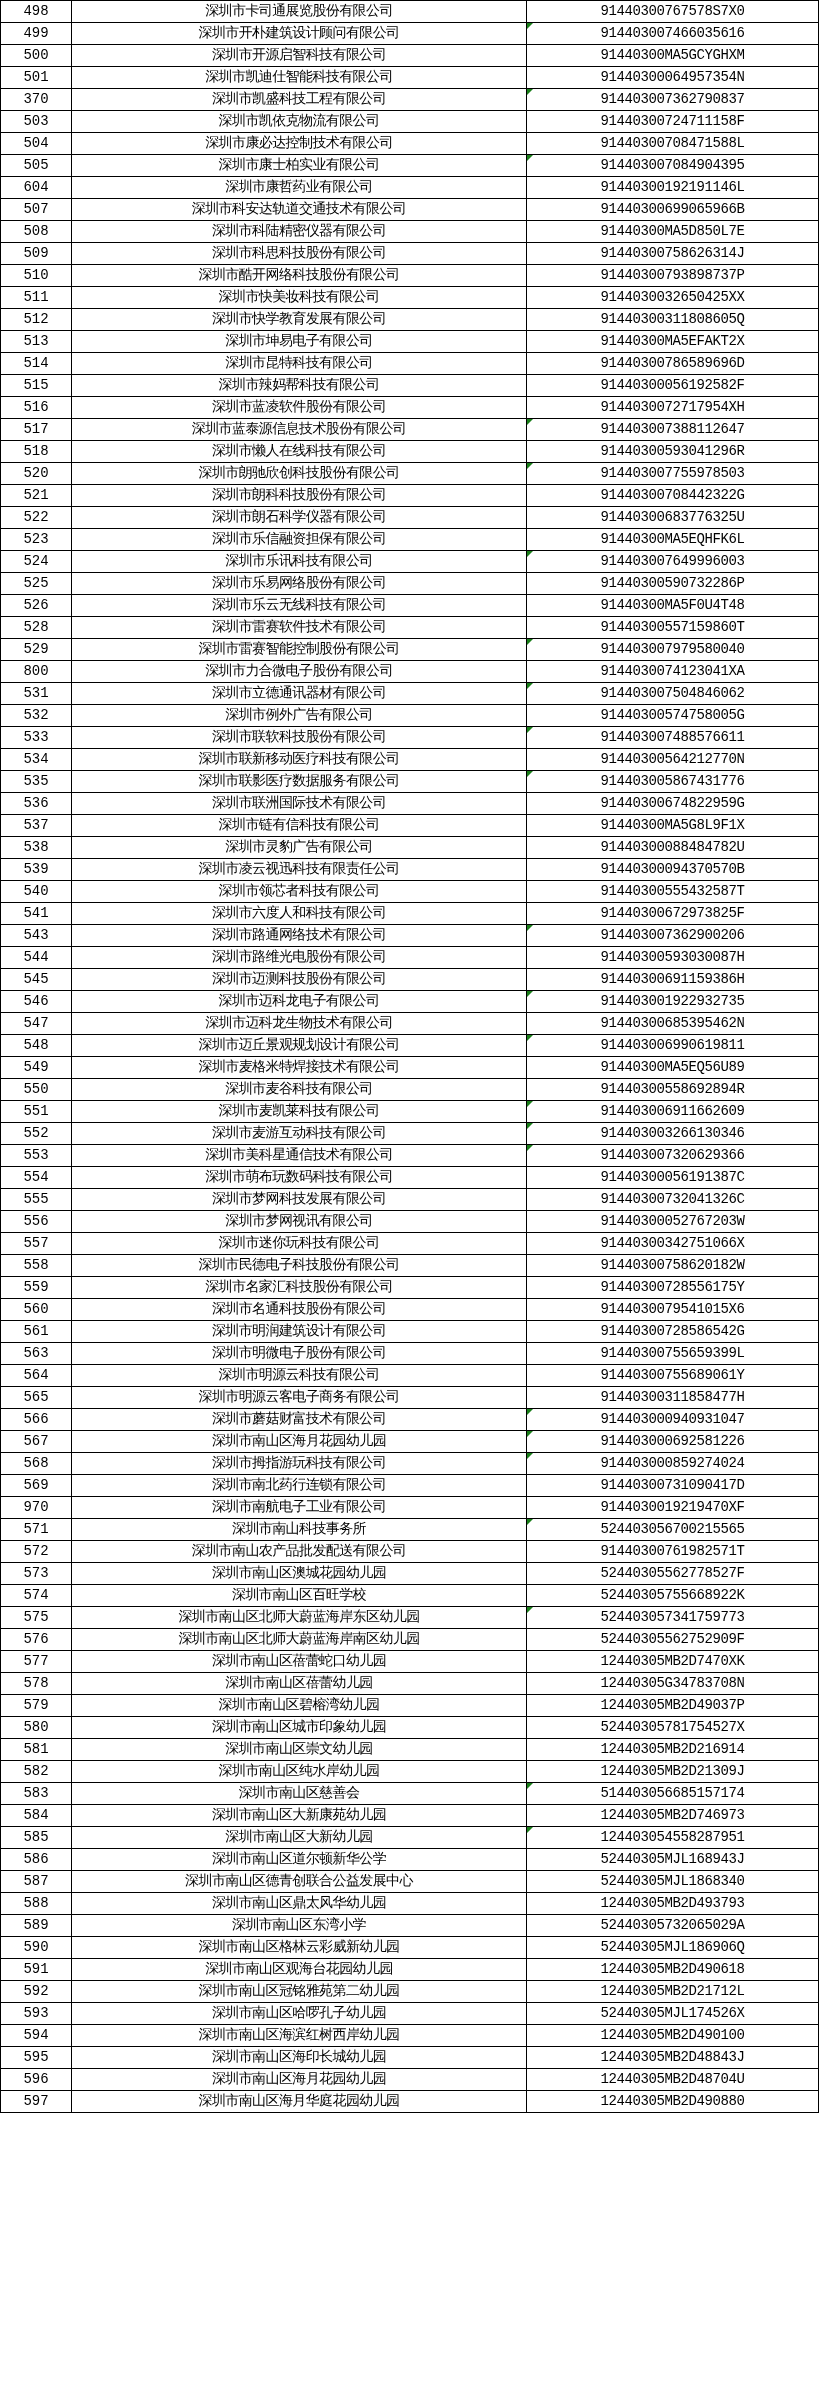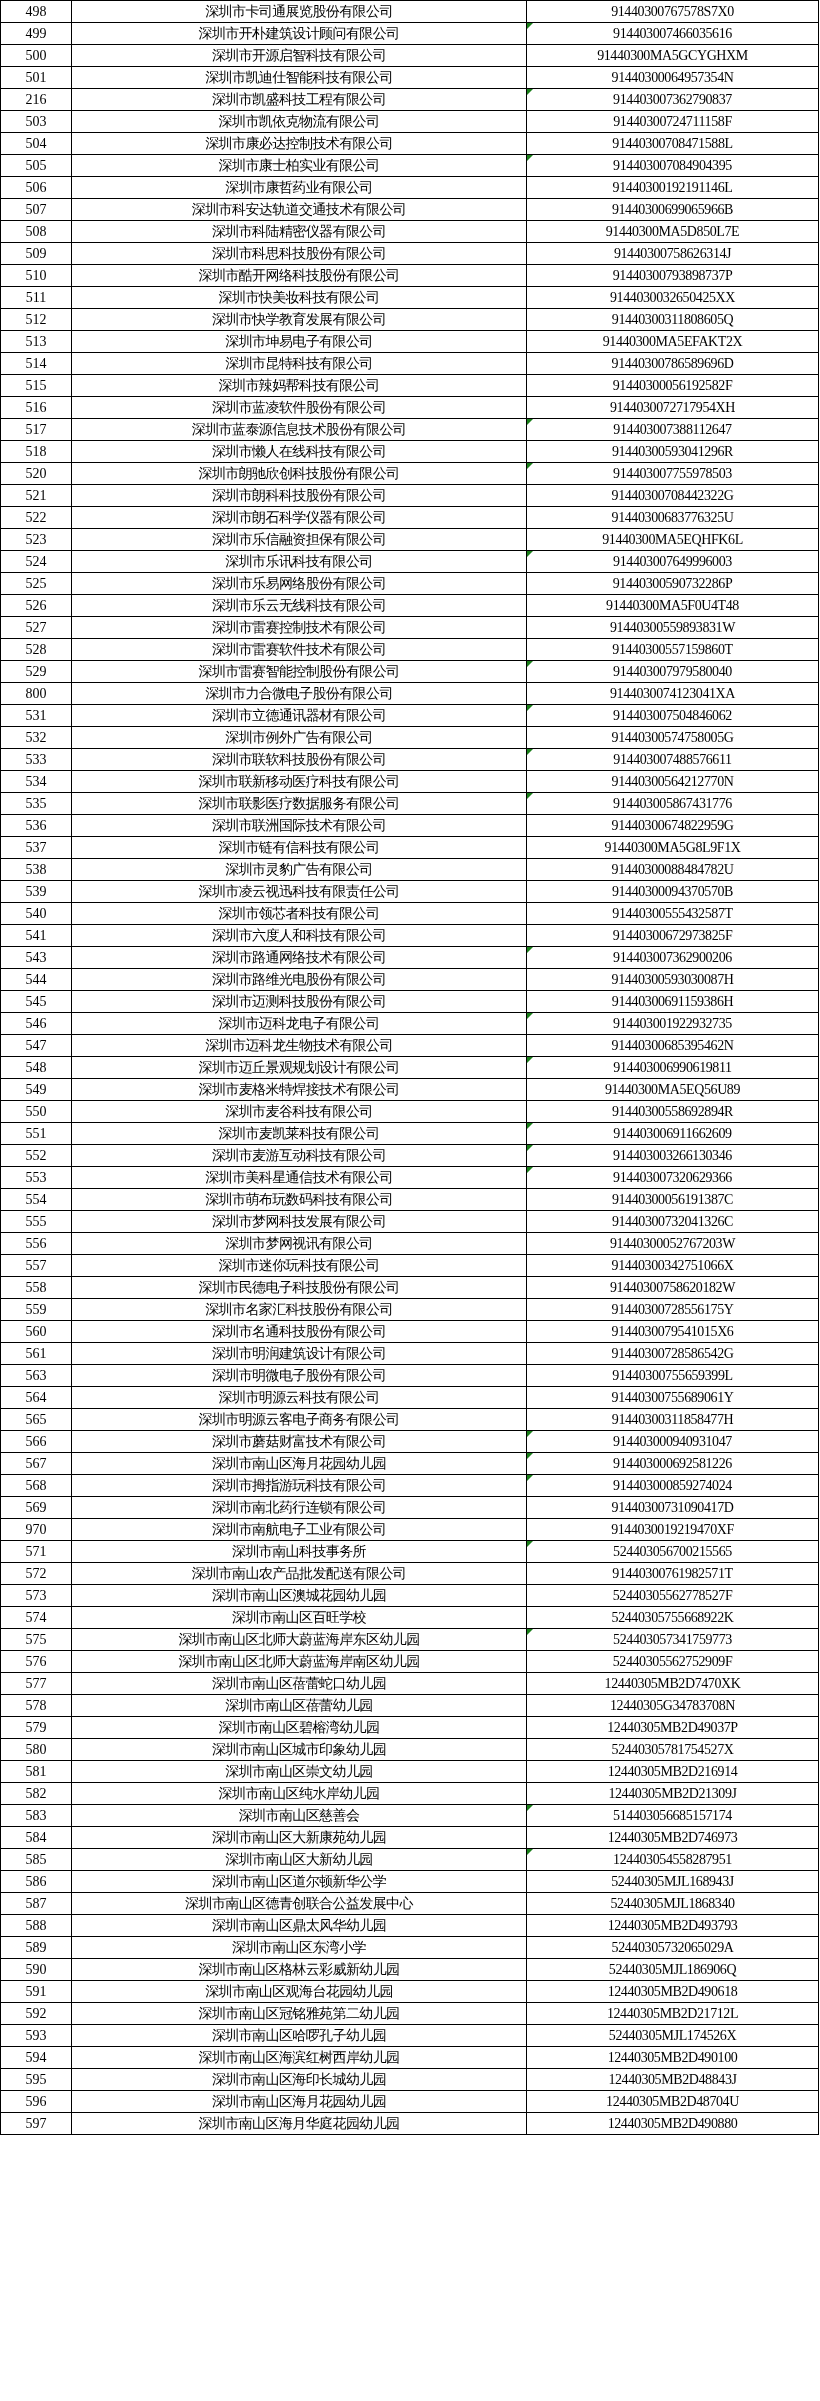--- a/index.html
+++ b/index.html
@@ -2,21 +2,21 @@
 <html><head>
 <meta charset="utf-8">
 <style>
   html, body { margin: 0; padding: 0; background: #ffffff; }
   body { width: 820px; height: 2401px; overflow: hidden; }
   .sheet {
     position: relative;
     width: 818px;
     border-collapse: collapse;
     table-layout: fixed;
-    font-family: Liberation Serif, serif;
+    font-family: Liberation Mono, monospace;
     color: #000;
   }
   .sheet td {
     border: 1.5px solid #000;
     height: 21px;
     padding: 0;
     text-align: center;
     vertical-align: middle;
     white-space: nowrap;
     overflow: hidden;
@@ -60,41 +60,41 @@
     <td class="cell-idx">500</td>
     <td class="cell-name">深圳市开源启智科技有限公司</td>
     <td class="cell-code">91440300MA5GCYGHXM</td>
   </tr>
       <tr>
     <td class="cell-idx">501</td>
     <td class="cell-name">深圳市凯迪仕智能科技有限公司</td>
     <td class="cell-code">91440300064957354N</td>
   </tr>
       <tr>
-    <td class="cell-idx">216</td>
+    <td class="cell-idx">370</td>
     <td class="cell-name">深圳市凯盛科技工程有限公司</td>
     <td class="cell-code">914403007362790837<span class="err-mark" style="border-top-color: rgb(26, 127, 26);"></span></td>
   </tr>
       <tr>
     <td class="cell-idx">503</td>
     <td class="cell-name">深圳市凯依克物流有限公司</td>
     <td class="cell-code">91440300724711158F</td>
   </tr>
       <tr>
     <td class="cell-idx">504</td>
     <td class="cell-name">深圳市康必达控制技术有限公司</td>
     <td class="cell-code">91440300708471588L</td>
   </tr>
       <tr>
     <td class="cell-idx">505</td>
     <td class="cell-name">深圳市康士柏实业有限公司</td>
     <td class="cell-code">914403007084904395<span class="err-mark" style="border-top-color: rgb(26, 127, 26);"></span></td>
   </tr>
       <tr>
-    <td class="cell-idx">506</td>
+    <td class="cell-idx">604</td>
     <td class="cell-name">深圳市康哲药业有限公司</td>
     <td class="cell-code">91440300192191146L</td>
   </tr>
       <tr>
     <td class="cell-idx">507</td>
     <td class="cell-name">深圳市科安达轨道交通技术有限公司</td>
     <td class="cell-code">91440300699065966B</td>
   </tr>
       <tr>
     <td class="cell-idx">508</td>
@@ -178,25 +178,20 @@
   </tr>
       <tr>
     <td class="cell-idx">525</td>
     <td class="cell-name">深圳市乐易网络股份有限公司</td>
     <td class="cell-code">91440300590732286P</td>
   </tr>
       <tr>
     <td class="cell-idx">526</td>
     <td class="cell-name">深圳市乐云无线科技有限公司</td>
     <td class="cell-code">91440300MA5F0U4T48</td>
-  </tr>
-      <tr>
-    <td class="cell-idx">527</td>
-    <td class="cell-name">深圳市雷赛控制技术有限公司</td>
-    <td class="cell-code">91440300559893831W</td>
   </tr>
       <tr>
     <td class="cell-idx">528</td>
     <td class="cell-name">深圳市雷赛软件技术有限公司</td>
     <td class="cell-code">91440300557159860T</td>
   </tr>
       <tr>
     <td class="cell-idx">529</td>
     <td class="cell-name">深圳市雷赛智能控制股份有限公司</td>
     <td class="cell-code">914403007979580040<span class="err-mark" style="border-top-color: rgb(26, 127, 26);"></span></td>

